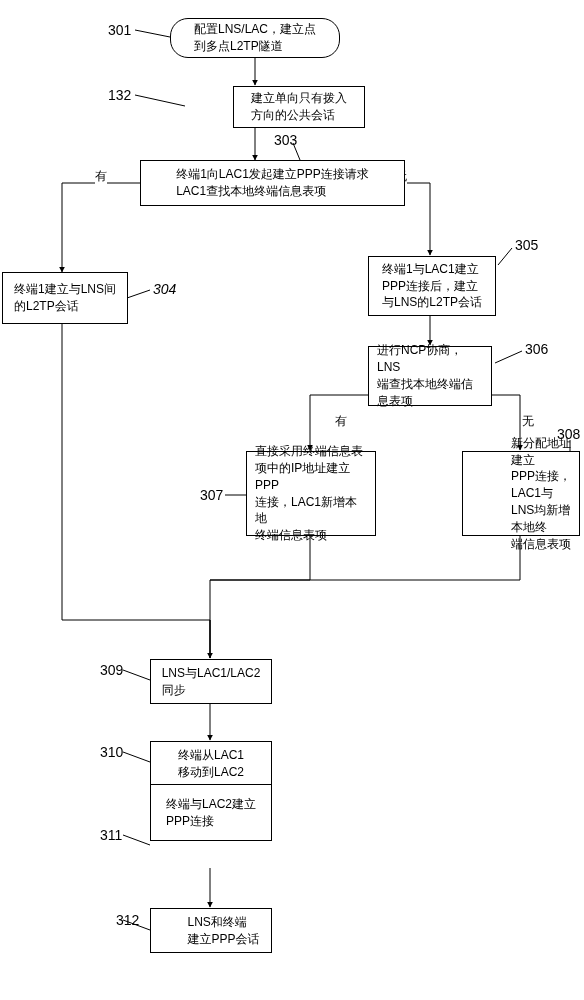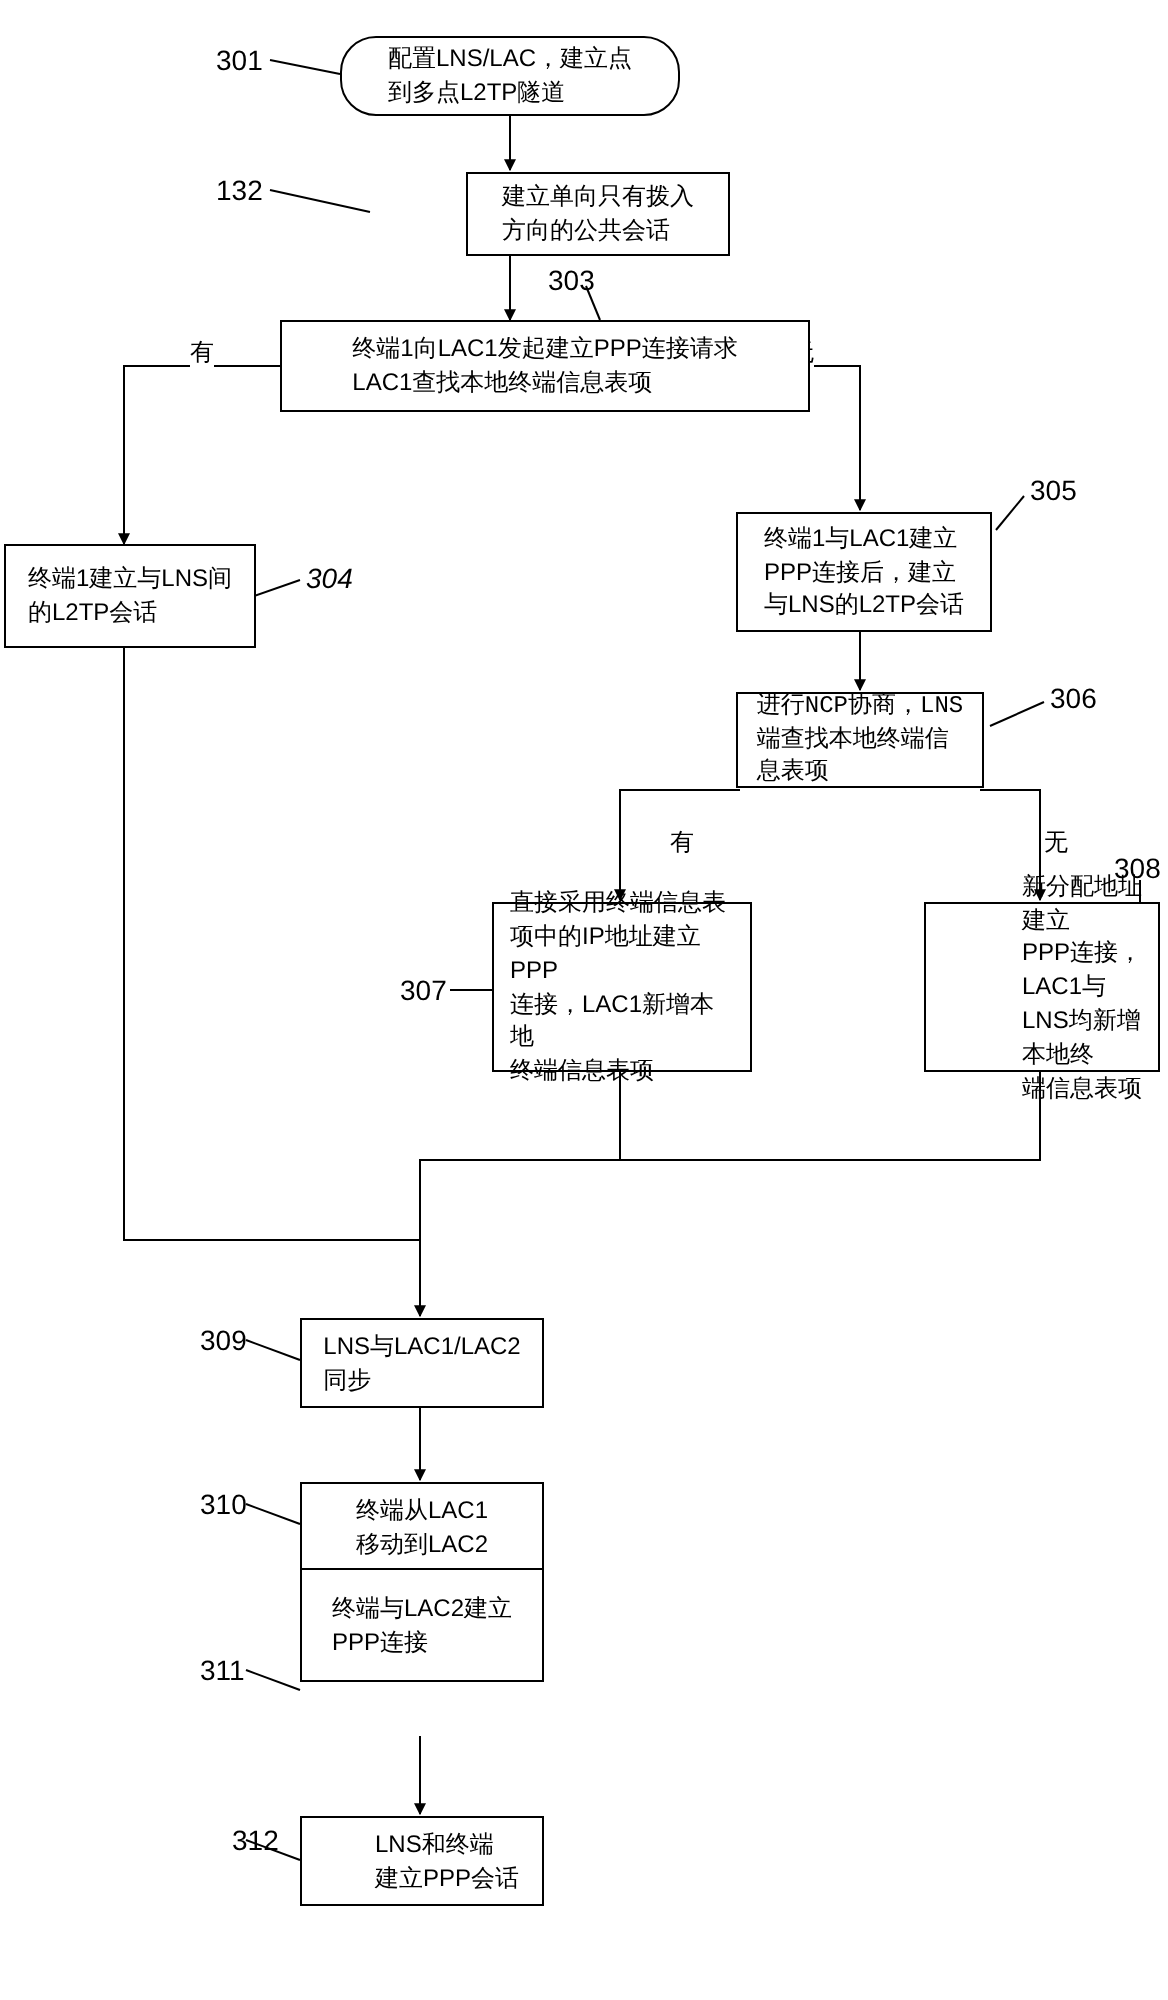--- a/index.html
+++ b/index.html
@@ -129,21 +129,21 @@
   </div>
 <div class="node" style="left:140px; top:160px; width:265px; height:46px;">
     <span>终端1向LAC1发起建立PPP连接请求<br>LAC1查找本地终端信息表项</span>
   </div>
 <div class="node" style="left:2px; top:272px; width:126px; height:52px;">
     <span>终端1建立与LNS间<br>的L2TP会话</span>
   </div>
 <div class="node" style="left:368px; top:256px; width:128px; height:60px;">
     <span>终端1与LAC1建立<br>PPP连接后，建立<br>与LNS的L2TP会话</span>
   </div>
-<div class="node" style="left:368px; top:346px; width:124px; height:48px;font-family:Liberation Mono, monospace;">
+<div class="node" style="left:368px; top:346px; width:124px; height:60px;">
     <span>进行NCP协商，LNS<br>端查找本地终端信<br>息表项</span>
   </div>
 <div class="node" style="left:246px; top:451px; width:130px; height:85px;">
     <span>直接采用终端信息表<br>项中的IP地址建立PPP<br>连接，LAC1新增本地<br>终端信息表项</span>
   </div>
 <div class="node" style="left:462px; top:451px; width:118px; height:85px;padding-left:48px;">
     <span>新分配地址建立<br>PPP连接，LAC1与<br>LNS均新增本地终<br>端信息表项</span>
   </div>
 <div class="node" style="left:150px; top:659px; width:122px; height:45px;">
     <span>LNS与LAC1/LAC2<br>同步</span>

